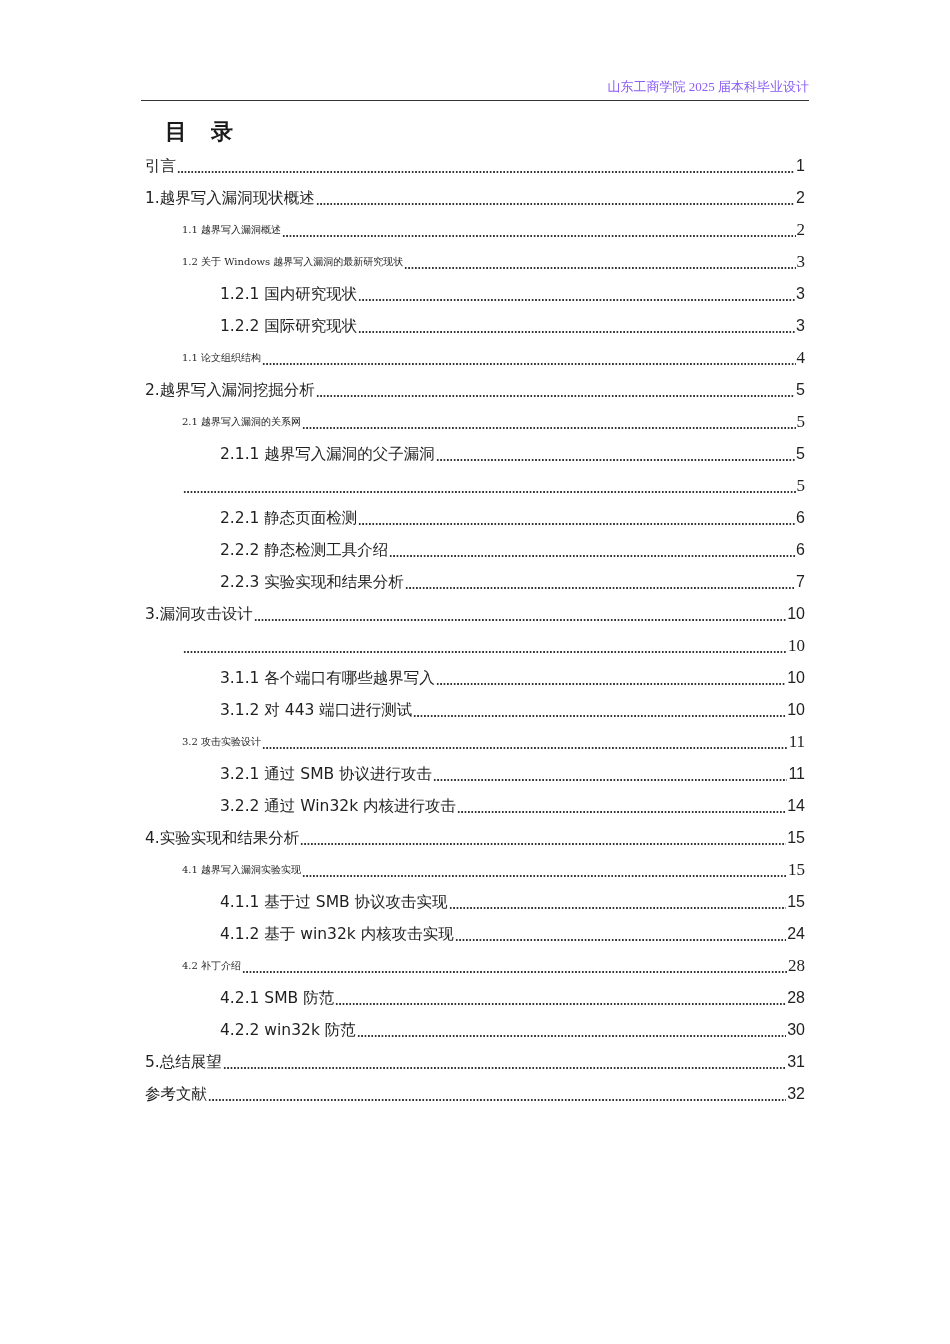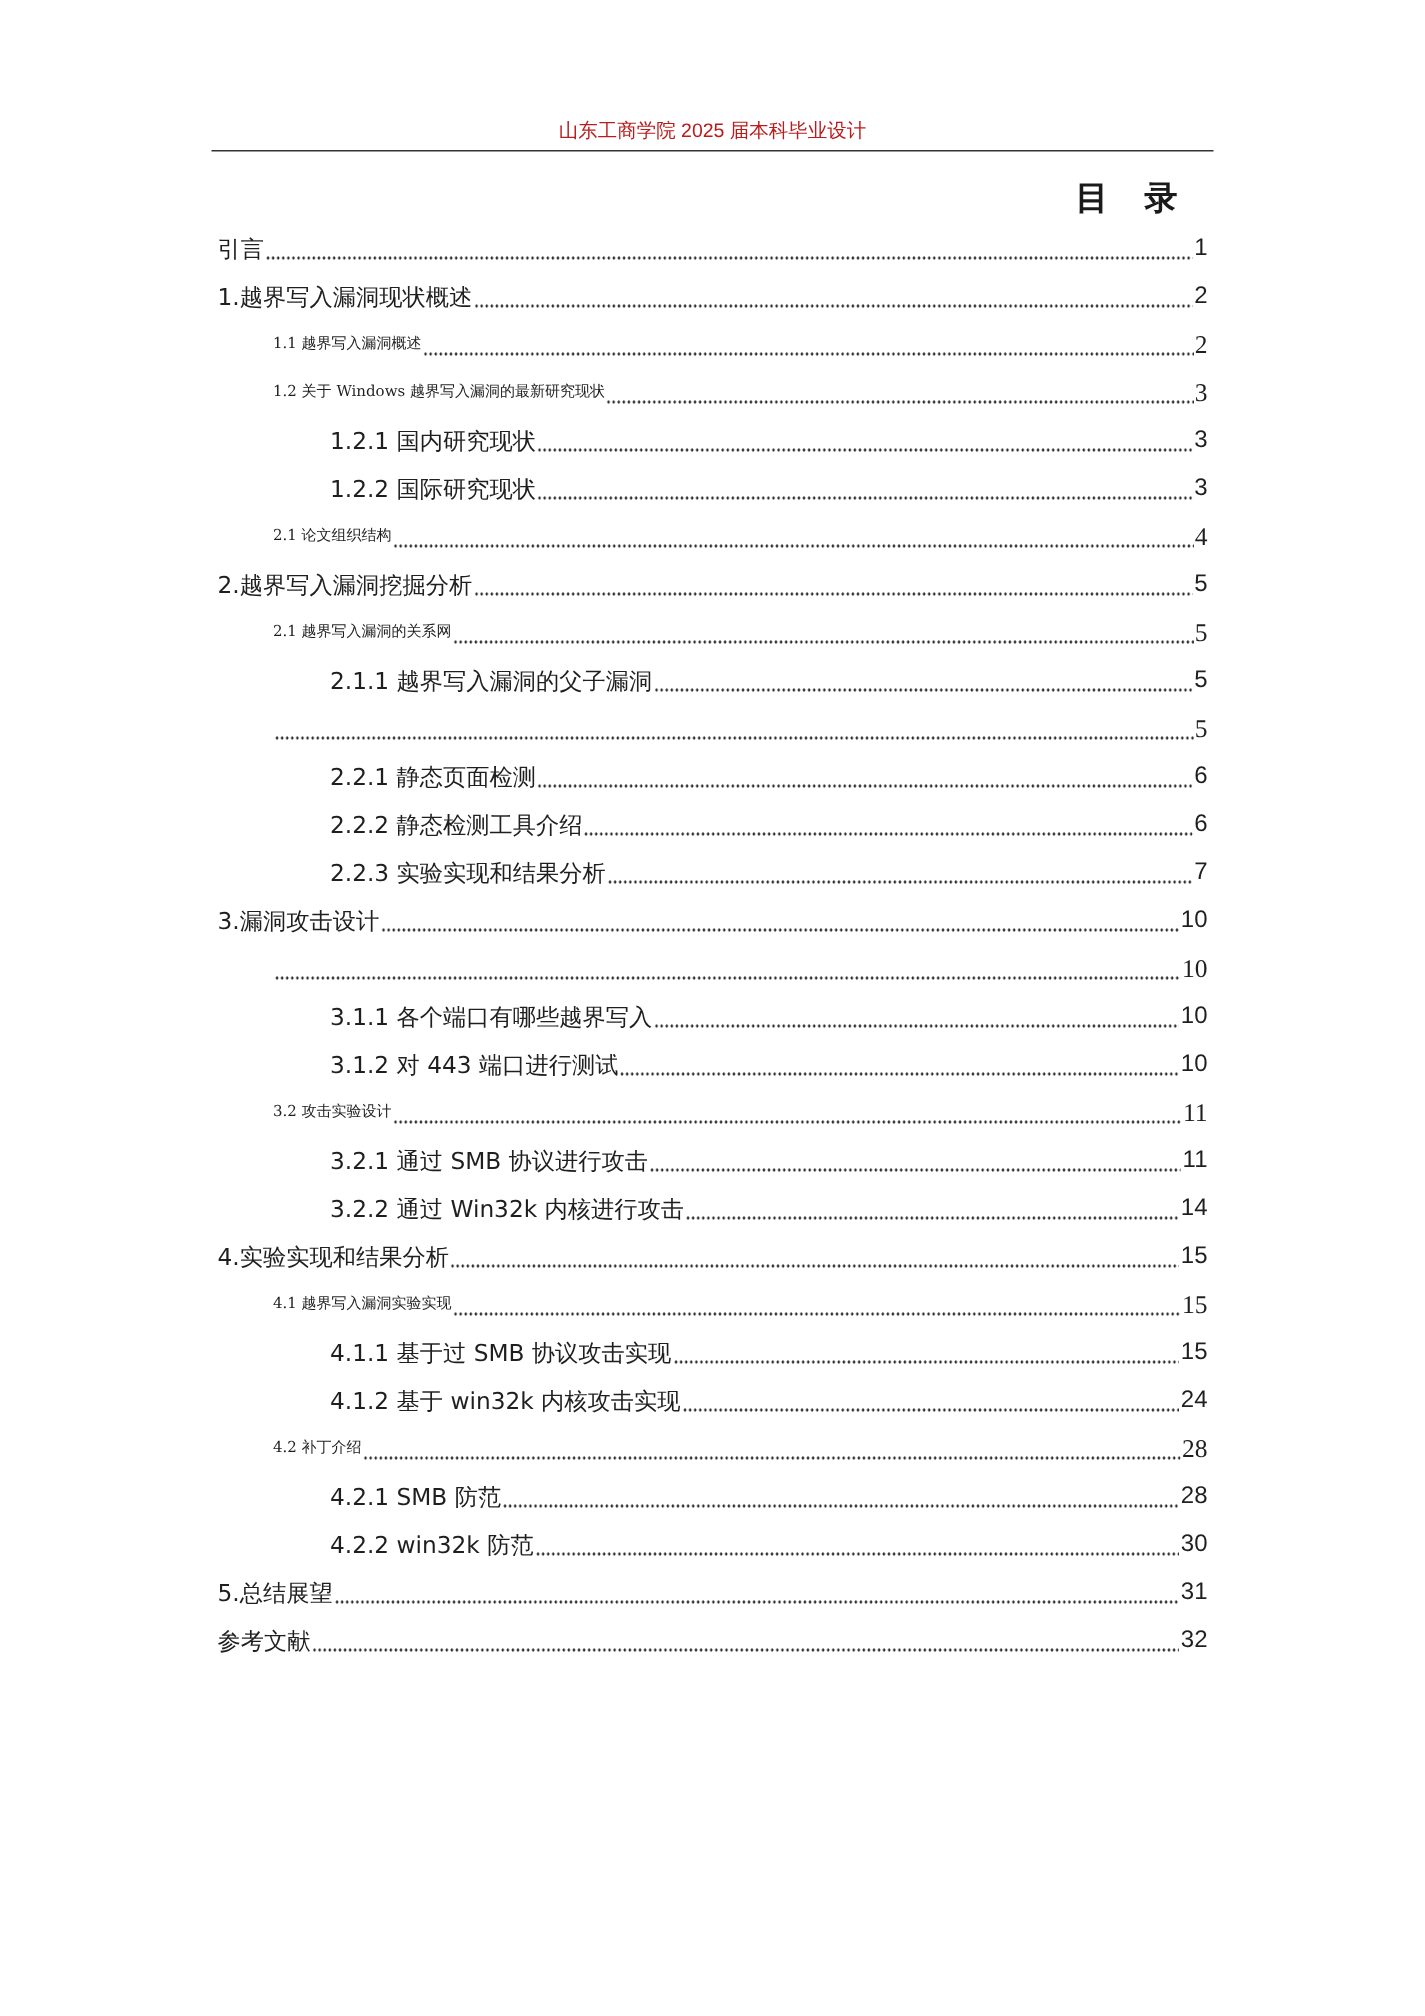--- a/index.html
+++ b/index.html
@@ -13,40 +13,40 @@
       position: relative;
       overflow: hidden;
       color: #1a1a1a;
       font-family: "Liberation Serif", "DejaVu Serif", serif;
     }
     .page-header {
       position: absolute;
       left: 141px;
       top: 78px;
       width: 668px;
-      text-align: center;
-      font-family: Liberation Sans, sans-serif;
+      text-align: right;
+      font-family: Liberation Serif, serif;
       font-size: 13px;
-      color: #b91c1c;
+      color: #8b5cf6;
       line-height: 18px;
     }
     .header-rule {
       position: absolute;
       left: 141px;
       top: 100px;
       width: 668px;
       height: 0;
       border-top: 1.3px solid #333;
     }
     .toc-title {
       position: absolute;
       left: 141px;
       top: 116px;
       width: 668px;
-      text-align: right;
+      text-align: left;
       font-family: Liberation Serif, serif;
       font-size: 22px;
       font-weight: bold;
       letter-spacing: 24px;
       line-height: 32px;
       padding-left: 24px;
       box-sizing: border-box;
     }
     .toc-list {
       position: absolute;
@@ -132,21 +132,21 @@
       <span class="label">1.2.1 国内研究现状</span>
       <span class="leader"></span>
       <span class="page">3</span>
     </div>
   <div class="toc-row l3" style="top:160px">
       <span class="label">1.2.2 国际研究现状</span>
       <span class="leader"></span>
       <span class="page">3</span>
     </div>
   <div class="toc-row l2" style="top:192px">
-      <span class="label">2.1 论文组织结构</span>
+      <span class="label">1.1 论文组织结构</span>
       <span class="leader"></span>
       <span class="page">4</span>
     </div>
   <div class="toc-row l1" style="top:224px">
       <span class="label">2.越界写入漏洞挖掘分析</span>
       <span class="leader"></span>
       <span class="page">5</span>
     </div>
   <div class="toc-row l2" style="top:256px">
       <span class="label">2.1 越界写入漏洞的关系网</span>

